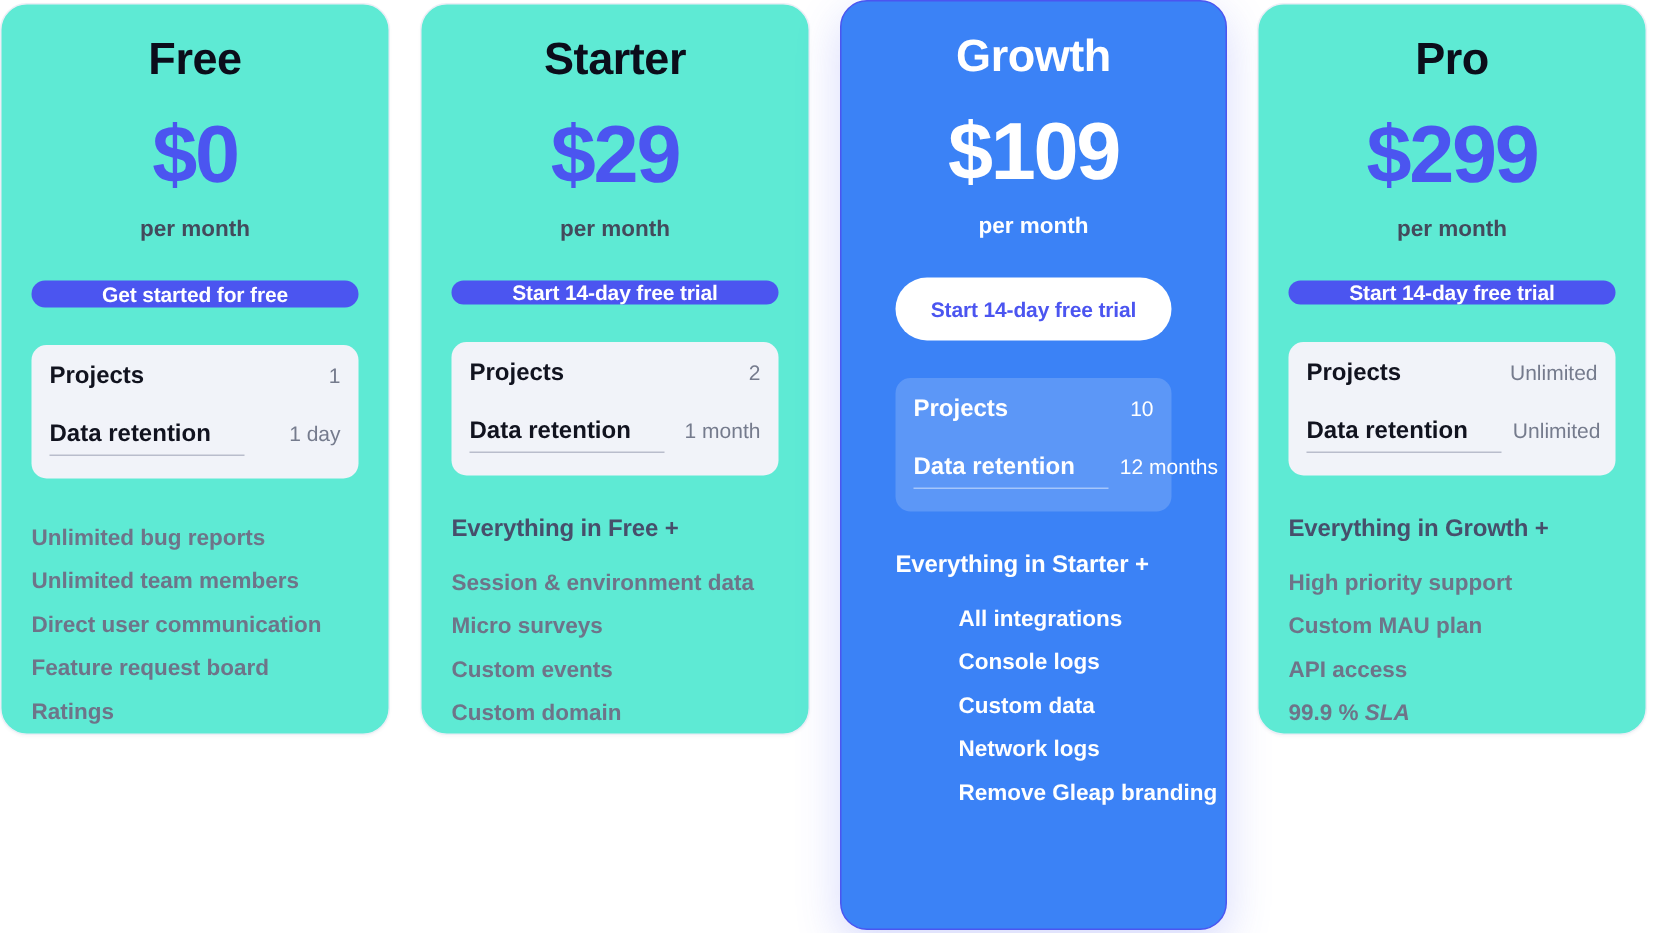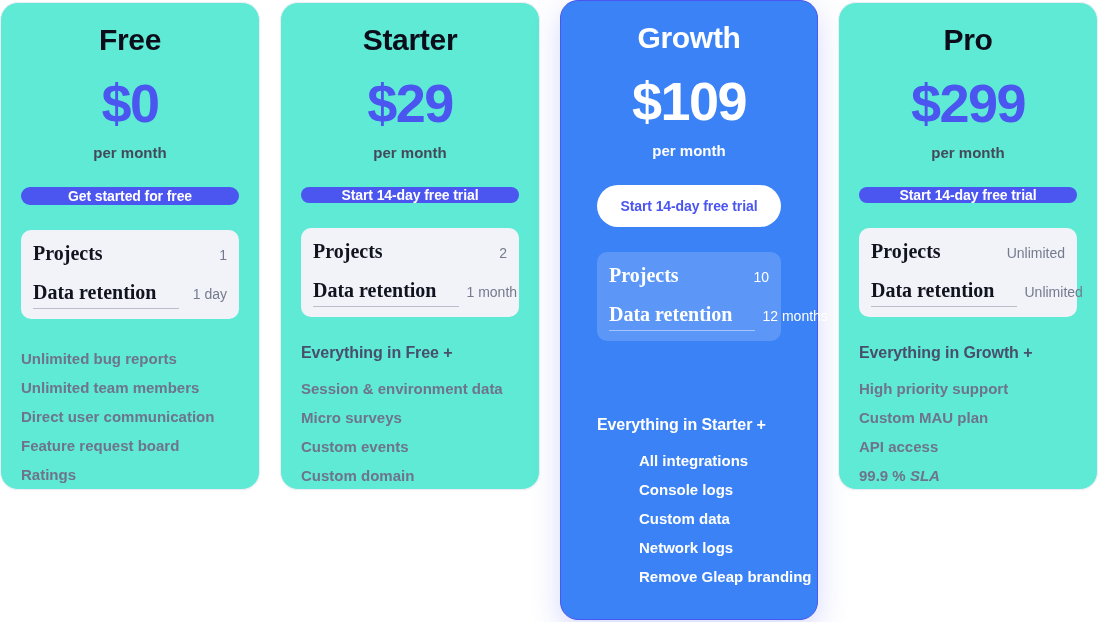--- a/index.html
+++ b/index.html
@@ -120,25 +120,24 @@
   .spec-row {
     display: flex;
     align-items: baseline;
     justify-content: space-between;
     gap: 8px;
     height: 25px;
   }
   .spec-row + .spec-row { margin-top: 14px; }
 
   .spec-label {
-    font-size: 20px;
+    font-size: 16px;
     font-weight: 700;
     color: #11131f;
     white-space: nowrap;
-    font-family: Liberation Serif, serif;
   }
   .featured .spec-label { color: #ffffff; }
 
   .spec-label.has-tooltip {
     padding-right: 22px;
     padding-bottom: 4px;
     border-bottom: 1.5px solid #b9bdcc;
     cursor: help;
   }
   .featured .spec-label.has-tooltip {
@@ -159,21 +158,21 @@
   }
 
   .features-heading {
     font-size: 16px;
     font-weight: 700;
     color: #474f6b;
     letter-spacing: -0.1px;
     line-height: 22px;
     margin-bottom: 10px;
   }
-  .featured .features-heading { color: #ffffff; margin-top: 48px; }
+  .featured .features-heading { color: #ffffff; }
 
   .features-list {
     list-style: none;
   }
 
   .feature-item {
     font-size: 15px;
     font-weight: 700;
     color: #6e7489;
     line-height: 29px;

